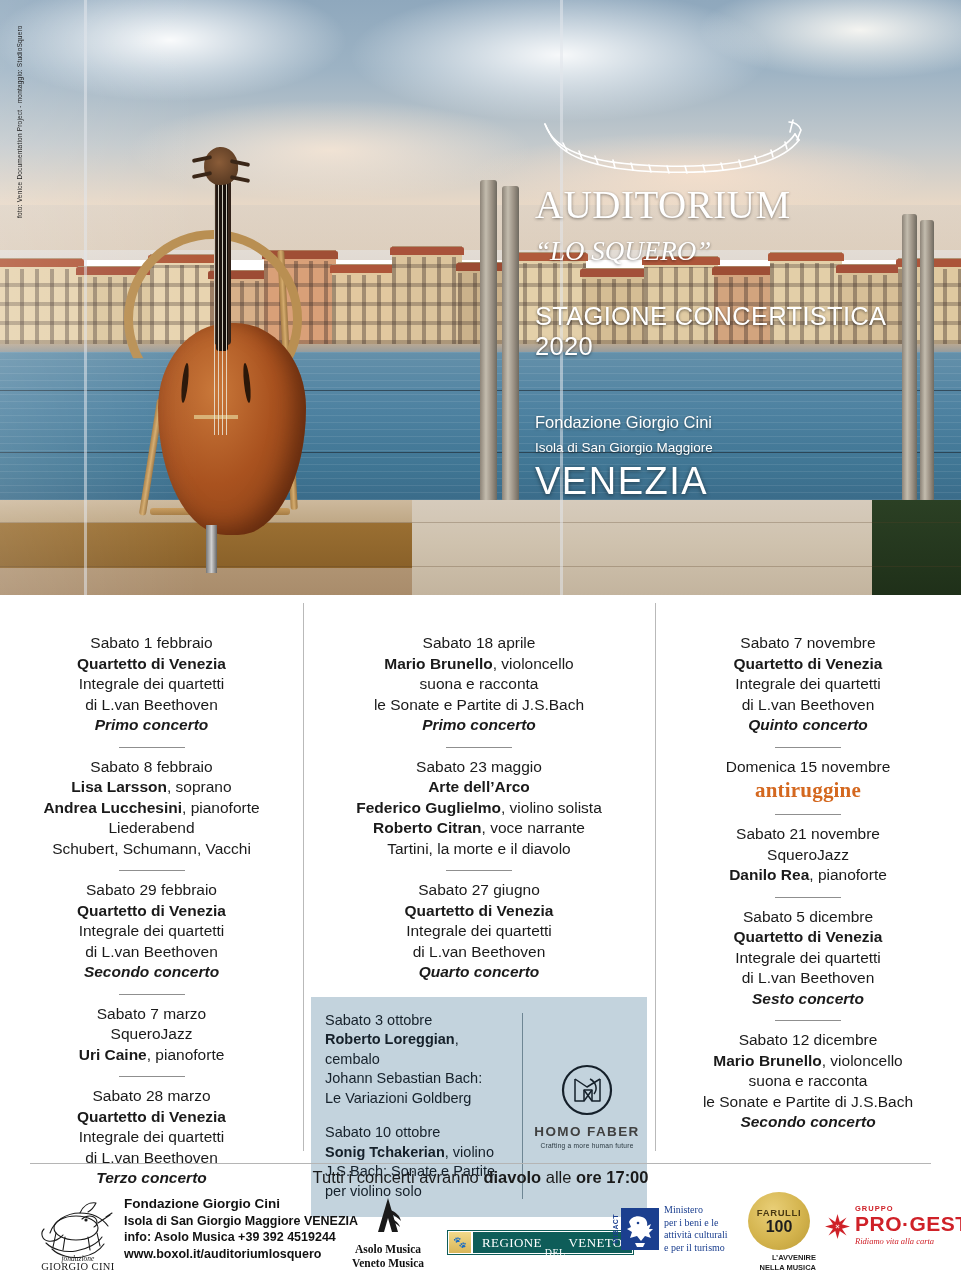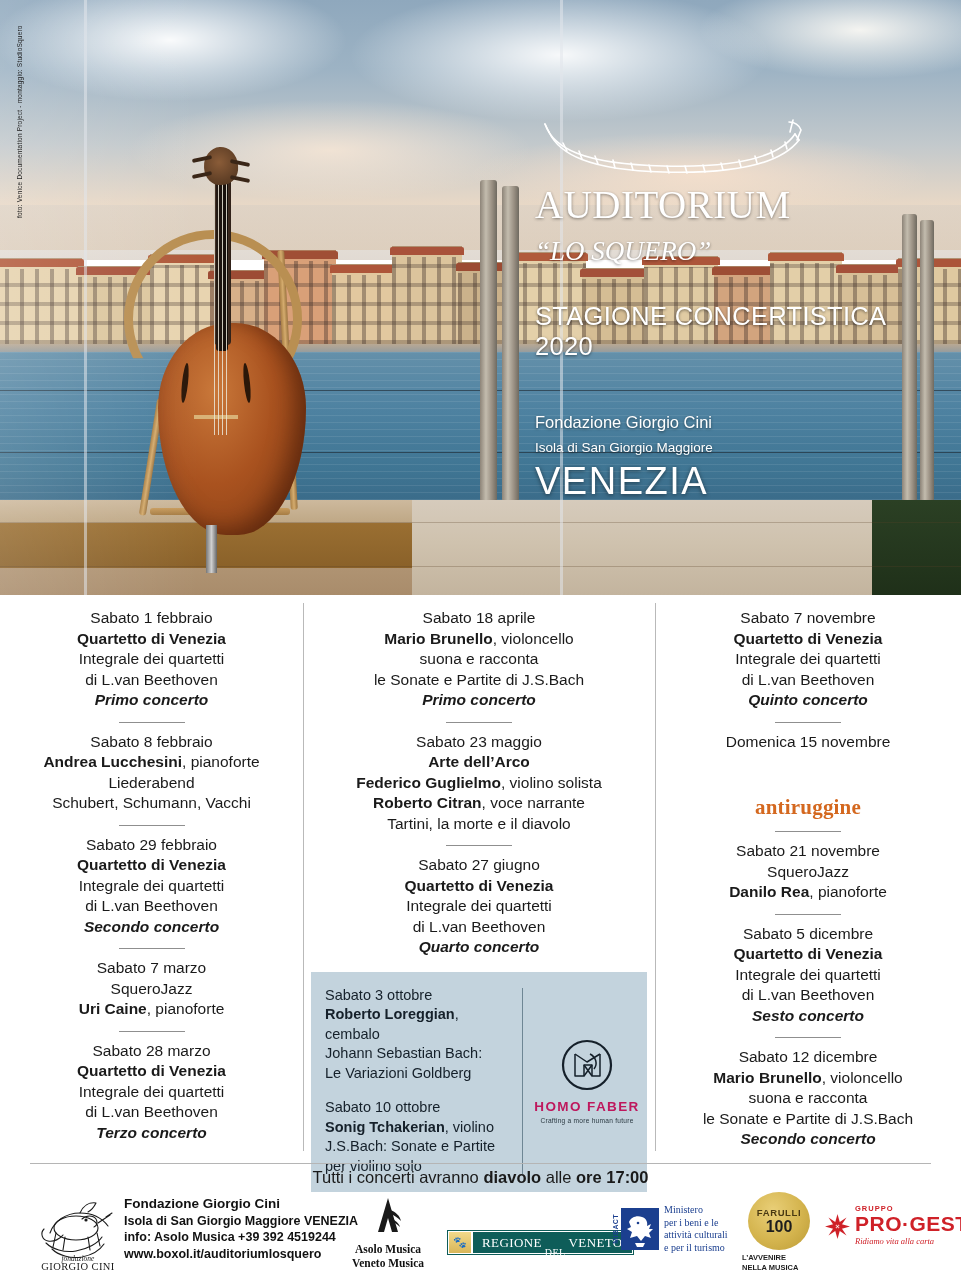--- a/index.html
+++ b/index.html
@@ -247,21 +247,21 @@
     text-shadow:0 1px 4px rgba(0,0,0,.5);
   }
 
   
   .program{
     position:absolute; left:0; top:595px; width:961px; height:565px;
     display:flex;
   }
   .col{
     position:relative;
-    padding-top:4px;
+    padding-top:29px;
     text-align:center;
   }
   .col-1{ width:303px; }
   .col-2{ width:352px; }
   .col-3{ width:306px; }
 
   .vdiv{
     position:absolute; top:8px; width:1px; height:548px;
     background:#b9b9b9;
   }
@@ -296,34 +296,33 @@
   .hf-sep{ width:1px; background:#6e8694; margin:2px 10px 2px 6px; }
   .hf-right{
     width:108px; display:flex; flex-direction:column;
     align-items:center; justify-content:center;
   }
   .hf-line{ font-size:14.5px; line-height:19.5px; color:#15202a; }
   .hf-line.b{ font-weight:bold; }
   .hf-gap{ height:15px; }
   .hf-name{
     margin-top:7px; font-size:13.5px; font-weight:bold;
-    letter-spacing:1.4px; color:#be185d;
+    letter-spacing:1.4px; color:#404040;
   }
   .hf-tag{
     margin-top:3px; font-size:6.6px; letter-spacing:.25px; color:#2a3840;
   }
 
   .antiruggine{
     font-family:"Liberation Serif", serif;
     font-weight:bold;
     font-size:21px;
     line-height:26px;
     color:#d4681f;
     letter-spacing:.2px;
-    margin-top:42px;
   }
 
   
   .footer-rule{
     position:absolute; left:30px; top:1163px; width:901px; height:1px;
     background:#b5b5b5;
   }
   .notice{
     position:absolute; left:0; top:1168px; width:961px;
     text-align:center; font-size:16.5px; color:#1a1a1a;
@@ -373,21 +372,21 @@
     writing-mode:vertical-rl; transform:rotate(180deg);
     font-size:7px; font-weight:bold; color:#1b3f8f; letter-spacing:.4px;
     margin-right:2px;
   }
   .mibact-mark{ width:38px; height:42px; }
   .mibact-t{
     font-family:"Liberation Serif", serif;
     font-size:10px; line-height:12.5px; color:#1b3f8f; margin-left:5px;
   }
 
-  .farulli{ position:absolute; left:742px; top:2px; width:74px; text-align:left; }
+  .farulli{ position:absolute; left:742px; top:2px; width:74px; text-align:right; }
   .farulli-coin{
     width:62px; height:58px; margin:0 auto;
     background: radial-gradient(ellipse at 40% 32%, #e9cf78 0%, #d4b44e 55%, #bb9a35 100%);
     border-radius:50%;
     display:flex; flex-direction:column; align-items:center; justify-content:center;
   }
   .farulli-1{ font-size:9.5px; font-weight:bold; letter-spacing:.6px; color:#4a3a12; }
   .farulli-2{ font-size:16px; font-weight:bold; color:#1d1d1d; line-height:17px; }
   .farulli-3{ font-size:7.5px; font-weight:bold; line-height:9.5px; color:#1d1d1d; margin-top:3px; }
 
@@ -541,20 +540,21 @@
         <div class="ev-line date">Sabato 1 febbraio</div>
         <div class="ev-line b">Quartetto di Venezia</div>
         <div class="ev-line">Integrale dei quartetti</div>
         <div class="ev-line">di L.van Beethoven</div>
         <div class="ev-line i">Primo concerto</div>
       </div>
       <div class="hr"></div>
 
       <div class="event">
         <div class="ev-line date">Sabato 8 febbraio</div>
+        <div class="ev-line b"><span>Lisa Larsson</span><span class="nb">, soprano</span></div>
         <div class="ev-line b"><span>Andrea Lucchesini</span><span class="nb">, pianoforte</span></div>
         <div class="ev-line">Liederabend</div>
         <div class="ev-line">Schubert, Schumann, Vacchi</div>
       </div>
       <div class="hr"></div>
 
       <div class="event">
         <div class="ev-line date">Sabato 29 febbraio</div>
         <div class="ev-line b">Quartetto di Venezia</div>
         <div class="ev-line">Integrale dei quartetti</div>

